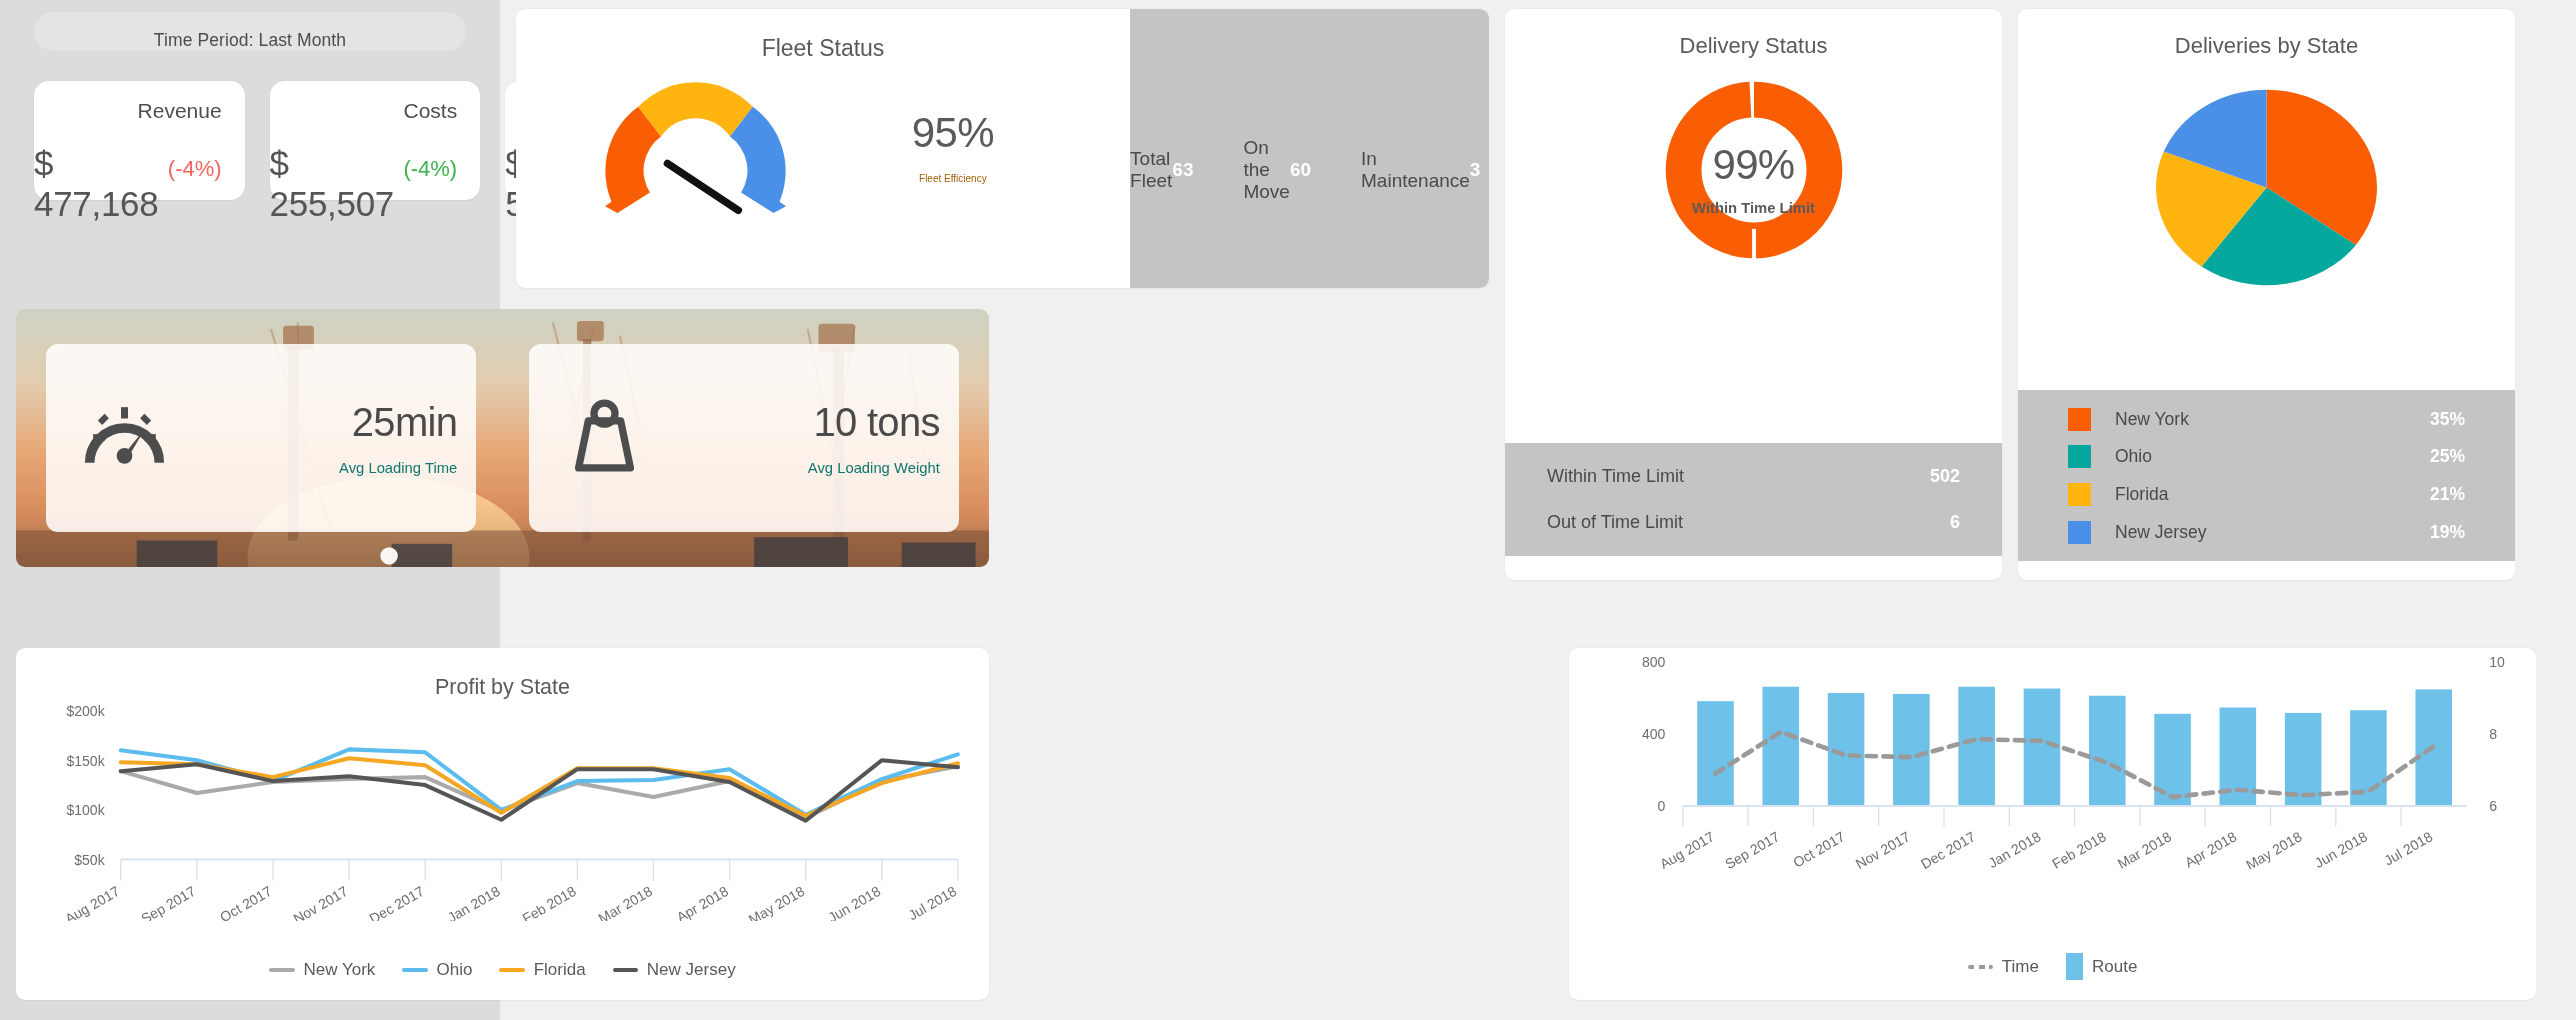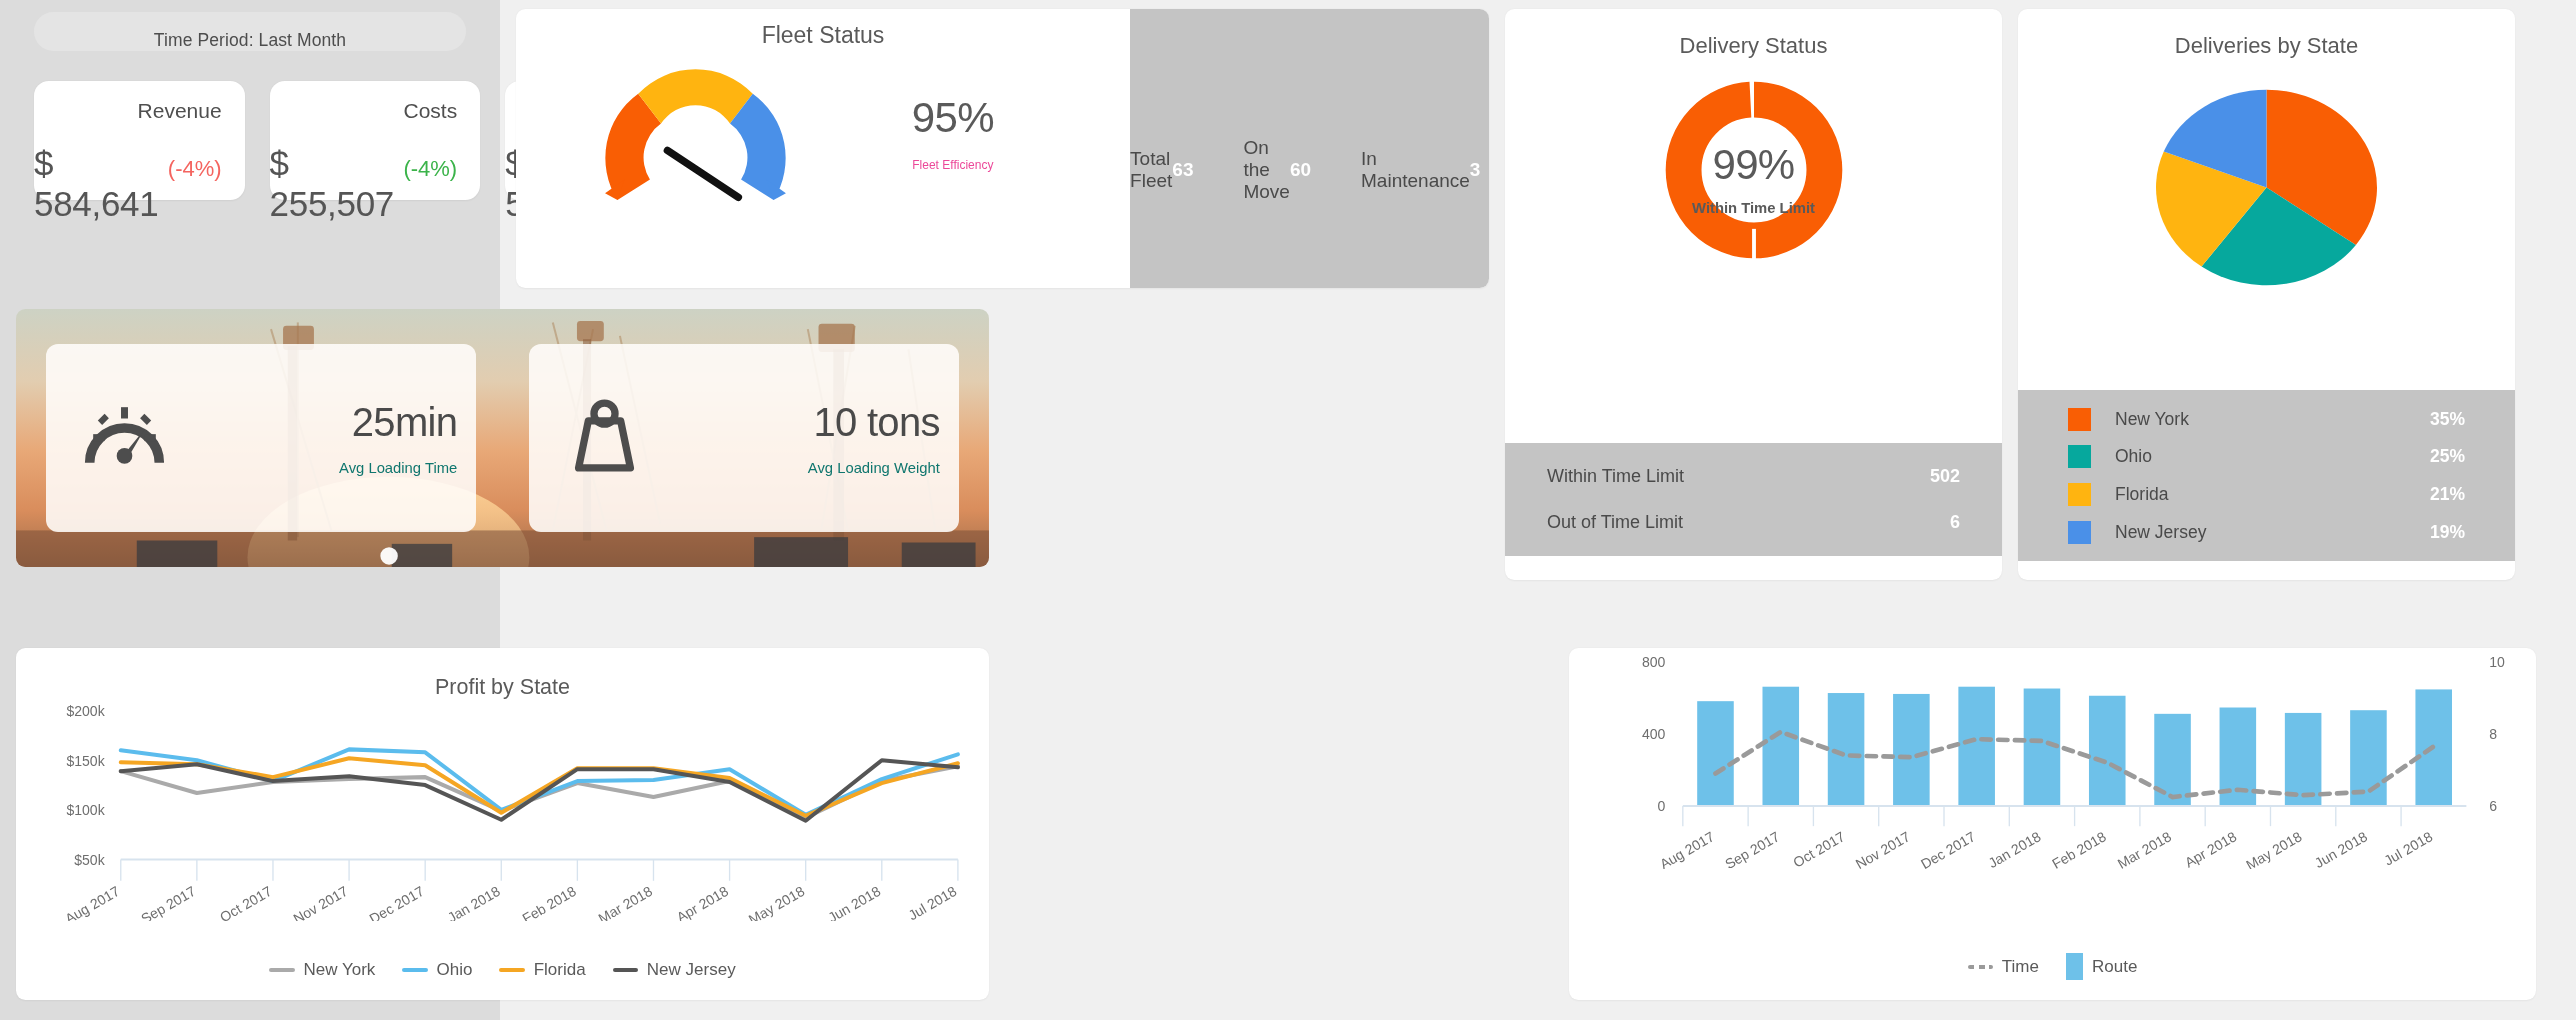--- a/index.html
+++ b/index.html
@@ -49,26 +49,26 @@
     grid-template-columns: 973px 497px 497px;
     grid-template-rows: 282px 9.4px 302px;
     gap: 0 16px;
   }
   .card { background: #fff; border-radius: 9.4px; position: relative;
           box-shadow: 0 0.7px 2px rgba(0,0,0,.05); overflow: hidden; }
 
   
   #fleet-card { grid-column: 1; grid-row: 1; height: 279px; display: flex; }
   .fleet-left { flex: 1; position: relative; }
-  .fleet-title { text-align: center; font-size: 23px; color: #5a5a5a; padding-top: 13px; }
+  .fleet-title { text-align: center; font-size: 23px; color: #5a5a5a; padding-top: 26px; }
   .fleet-body { display: flex; align-items: center; padding: 0 27px; margin-top: 1.3px; }
   .gauge-wrap { width: 201px; height: 168px; position: relative; margin-left: 52px; }
   .fleet-eff { flex: 1; text-align: center; margin-left: 6.7px; margin-top: -2.7px;}
   .fleet-pct { font-size: 42px; color: #5a5a5a; letter-spacing: -0.7px; }
-  .fleet-eff-label { font-size: 12px; color: #ec4899; margin-top: 16px; }
+  .fleet-eff-label { font-size: 10px; color: #a16207; margin-top: 16px; }
   .fleet-right {
     width: 359px; background: #c4c4c4;
     padding: 42px 34px 0 25.5px;
     display: flex; flex-direction: row; gap: 50px; justify-content: center;
   }
   .fleet-row { display: flex; justify-content: space-between; align-items: center; }
   .fleet-row-label { font-size: 19px; color: #4a4a4a; }
   .fleet-row-value { font-size: 19px; color: #fff; font-weight: 700; }
   #port-card-abs {
     position: absolute; left: 16px; top: 309px;
@@ -134,21 +134,21 @@
 <div id="root">
 
   <div class="sidebar">
     <div class="time-pill">
       <span>Time Period: Last Month</span>
     </div>
     <div class="kpi-list" id="kpi-list">
         <div class="kpi-card">
           <div class="kpi-label">Revenue</div>
           <div class="kpi-valrow">
-            <span class="kpi-value">$ 584,641</span>
+            <span class="kpi-value">$ 477,168</span>
             <span class="kpi-delta neg">(-4%)</span>
           </div>
         </div>
         <div class="kpi-card">
           <div class="kpi-label">Costs</div>
           <div class="kpi-valrow">
             <span class="kpi-value">$ 255,507</span>
             <span class="kpi-delta pos">(-4%)</span>
           </div>
         </div>

